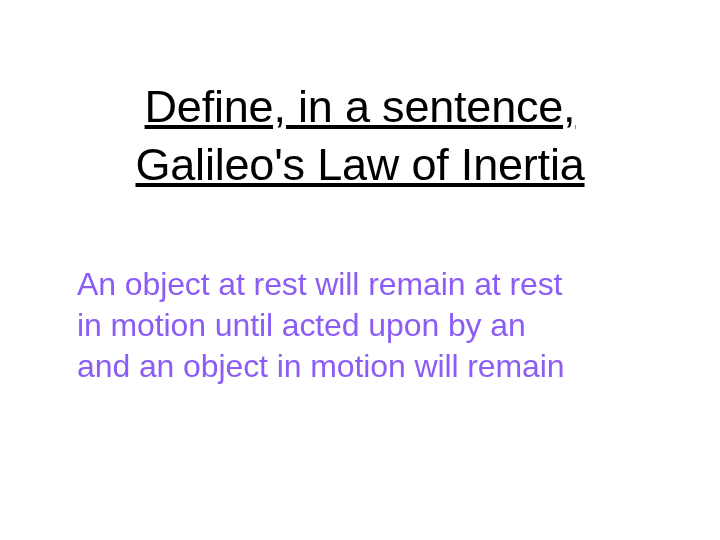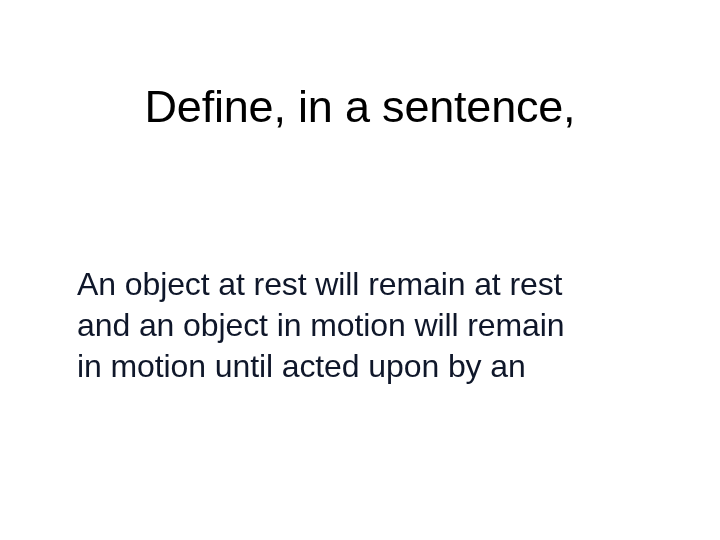--- a/index.html
+++ b/index.html
@@ -29,20 +29,21 @@
     font-size: 45px;
     line-height: 58px;
     font-weight: normal;
     letter-spacing: -0.2px;
     margin: 0;
     padding: 0;
     white-space: nowrap;
   }
   .slide-title .title-line {
     display: block;
+    text-decoration: underline;
   }
   .slide-body {
     position: absolute;
     left: 77px;
     top: 264px;
     width: 572px;
     text-align: left;
     color: #ed1c24;
     font-family: "Liberation Sans", sans-serif;
     font-size: 32px;
@@ -57,21 +58,22 @@
     white-space: nowrap;
   }
 </style>
 </head>
 <body>
 
 <div class="slide" style="background: rgb(255, 255, 255);">
 
   <h1 class="slide-title" style="color: rgb(0, 0, 0);">
     <span class="title-line">Define, in a sentence,</span>
+    <span class="title-line">Galileo's Law of Inertia</span>
   </h1>
 
-  <div class="slide-body" style="color: #0f172a;">
+  <div class="slide-body" style="color: #8b5cf6;">
     <span class="body-line">An object at rest will remain at rest</span>
+    <span class="body-line">in motion until acted upon by an</span>
     <span class="body-line">and an object in motion will remain</span>
-    <span class="body-line">in motion until acted upon by an</span>
   </div>
 
 </div>
 
 </body></html>

